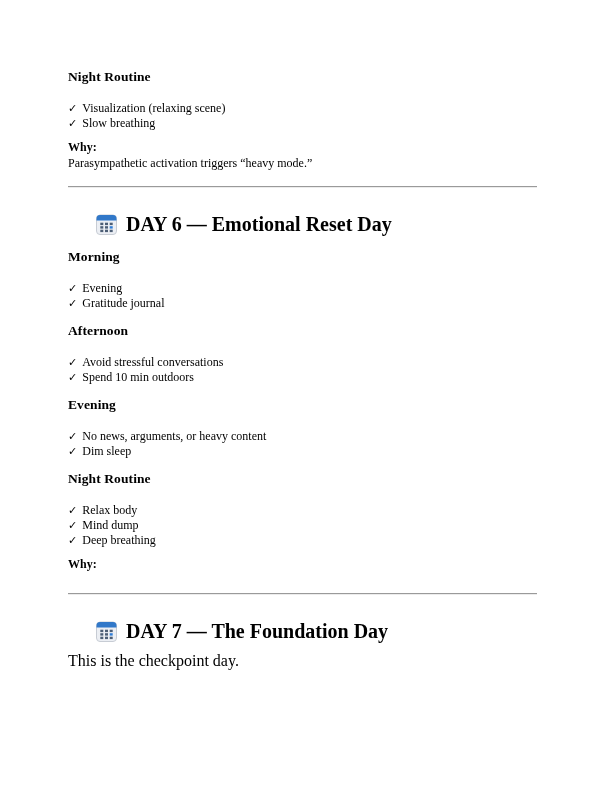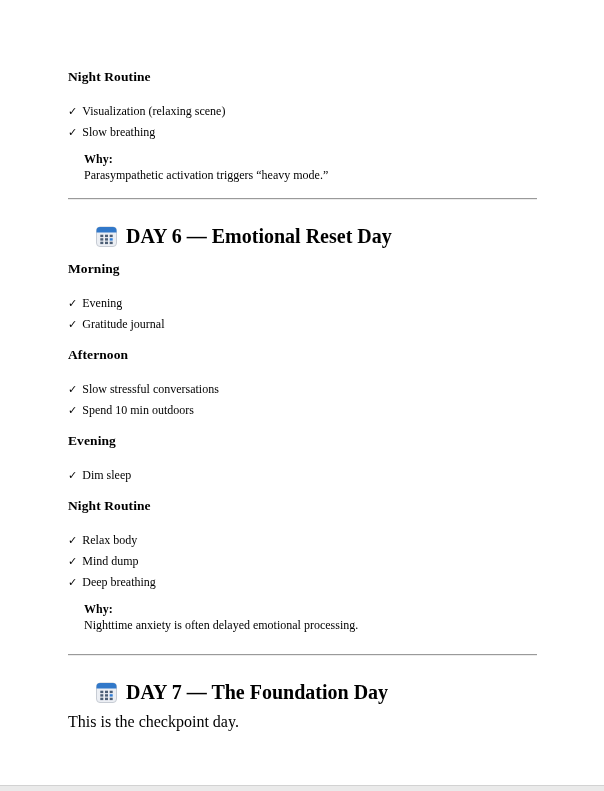--- a/index.html
+++ b/index.html
@@ -3,21 +3,21 @@
 <meta charset="utf-8">
 <style>
   * { margin: 0; padding: 0; box-sizing: border-box; }
   html, body {
     width: 604px; height: 791px;
     background: #ffffff;
     overflow: hidden;
     font-family: "Liberation Serif", "DejaVu Serif", serif;
     color: #000000;
   }
-  .viewer { width: 536px; height: 791px; display: flex; flex-direction: column; }
+  .viewer { width: 536px; height: 791px; display: flex; flex-direction: row; }
   .page {
     width: 604px; height: 785px;
     background: #ffffff;
     flex: 0 0 auto;
     overflow: hidden;
   }
   .content {
     padding: 69px 67px 0 68px; 
   }
   .page-gap {
@@ -44,34 +44,33 @@
   }
   h2.day-heading .cal-icon {
     width: 21px; height: 21px;
     margin-right: 9px;
     flex: 0 0 auto;
     display: inline-block;
   }
   .checklist { margin-top: 16px; }
   .check-line {
     font-size: 12px;
-    line-height: 20px;
+    line-height: 14px;
     white-space: nowrap;
   }
   .check-line .check {
     display: inline-block;
     margin-right: 5px;
     font-family: "DejaVu Sans", sans-serif;
     font-size: 11px;
   }
   .why {
     margin-top: 8px;
     font-size: 12px;
     line-height: 16px;
-    margin-left: 16px;
   }
   .why .why-label { font-weight: bold; }
   .para {
     font-size: 16px;
     line-height: 16px;
   }
   hr.divider {
     border: none;
     border-top: 1px solid #9a9a9a;
     border-bottom: 1px solid #ececec;
@@ -135,50 +134,52 @@
           <span class="check">✓</span><span>Evening</span>
         </div>
         <div class="check-line">
           <span class="check">✓</span><span>Gratitude journal</span>
         </div>
       </div>
 
       <h3 class="section-heading mt12">Afternoon</h3>
       <div class="checklist">
         <div class="check-line">
-          <span class="check">✓</span><span>Slow stressful conversations</span>
+          <span class="check">✓</span><span>Avoid stressful conversations</span>
         </div>
         <div class="check-line">
           <span class="check">✓</span><span>Spend 10 min outdoors</span>
         </div>
       </div>
 
       <h3 class="section-heading mt12">Evening</h3>
       <div class="checklist">
+        <div class="check-line">
+          <span class="check">✓</span><span>No news, arguments, or heavy content</span>
+        </div>
         <div class="check-line">
           <span class="check">✓</span><span>Dim sleep</span>
         </div>
       </div>
 
       <h3 class="section-heading mt12">Night Routine</h3>
       <div class="checklist">
         <div class="check-line">
           <span class="check">✓</span><span>Relax body</span>
         </div>
         <div class="check-line">
           <span class="check">✓</span><span>Mind dump</span>
         </div>
         <div class="check-line">
           <span class="check">✓</span><span>Deep breathing</span>
         </div>
       </div>
 
       <p class="why">
         <span class="why-label">Why:</span><br>
-        <span>Nighttime anxiety is often delayed emotional processing.</span>
       </p>
 
       <hr class="divider second">
 
       <h2 class="day-heading">
         <span class="cal-icon">
           <svg width="21" height="21" viewBox="0 0 21 21" xmlns="http://www.w3.org/2000/svg">
             <rect x="0.5" y="1" width="20" height="19.5" rx="3.5" fill="#eceff4" stroke="#c7ccd4" stroke-width="1"></rect>
             <path d="M0.5 4.5 A3.5 3.5 0 0 1 4 1 L 17 1 A3.5 3.5 0 0 1 20.5 4.5 L 20.5 6.5 L 0.5 6.5 Z" fill="#3178c9"></path>
             <g fill="#4c5e75">

